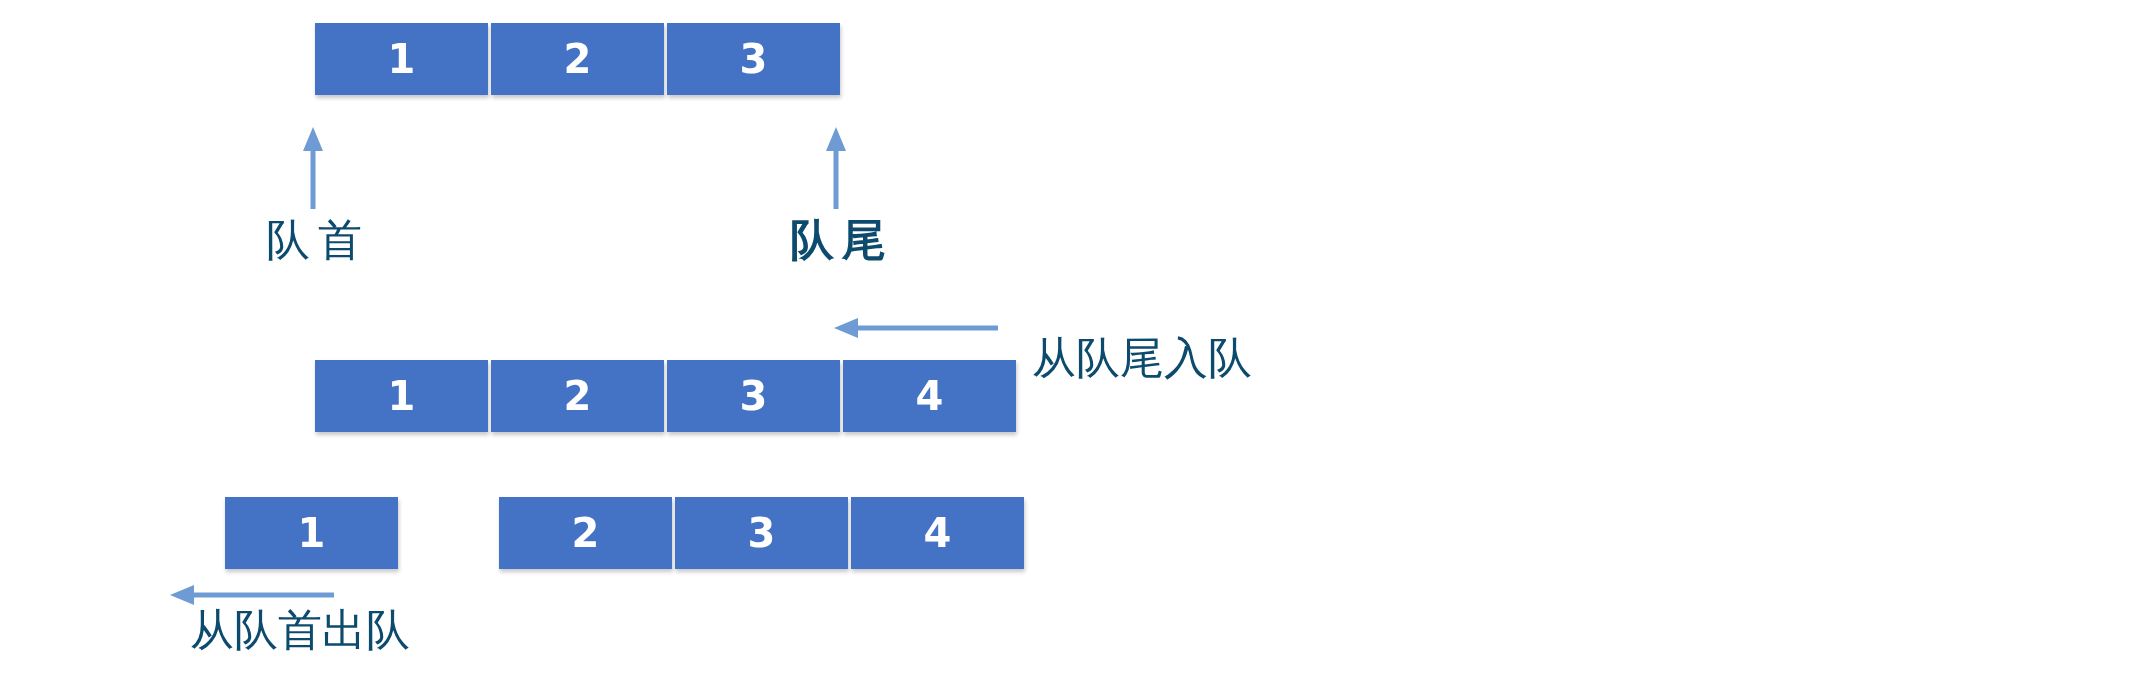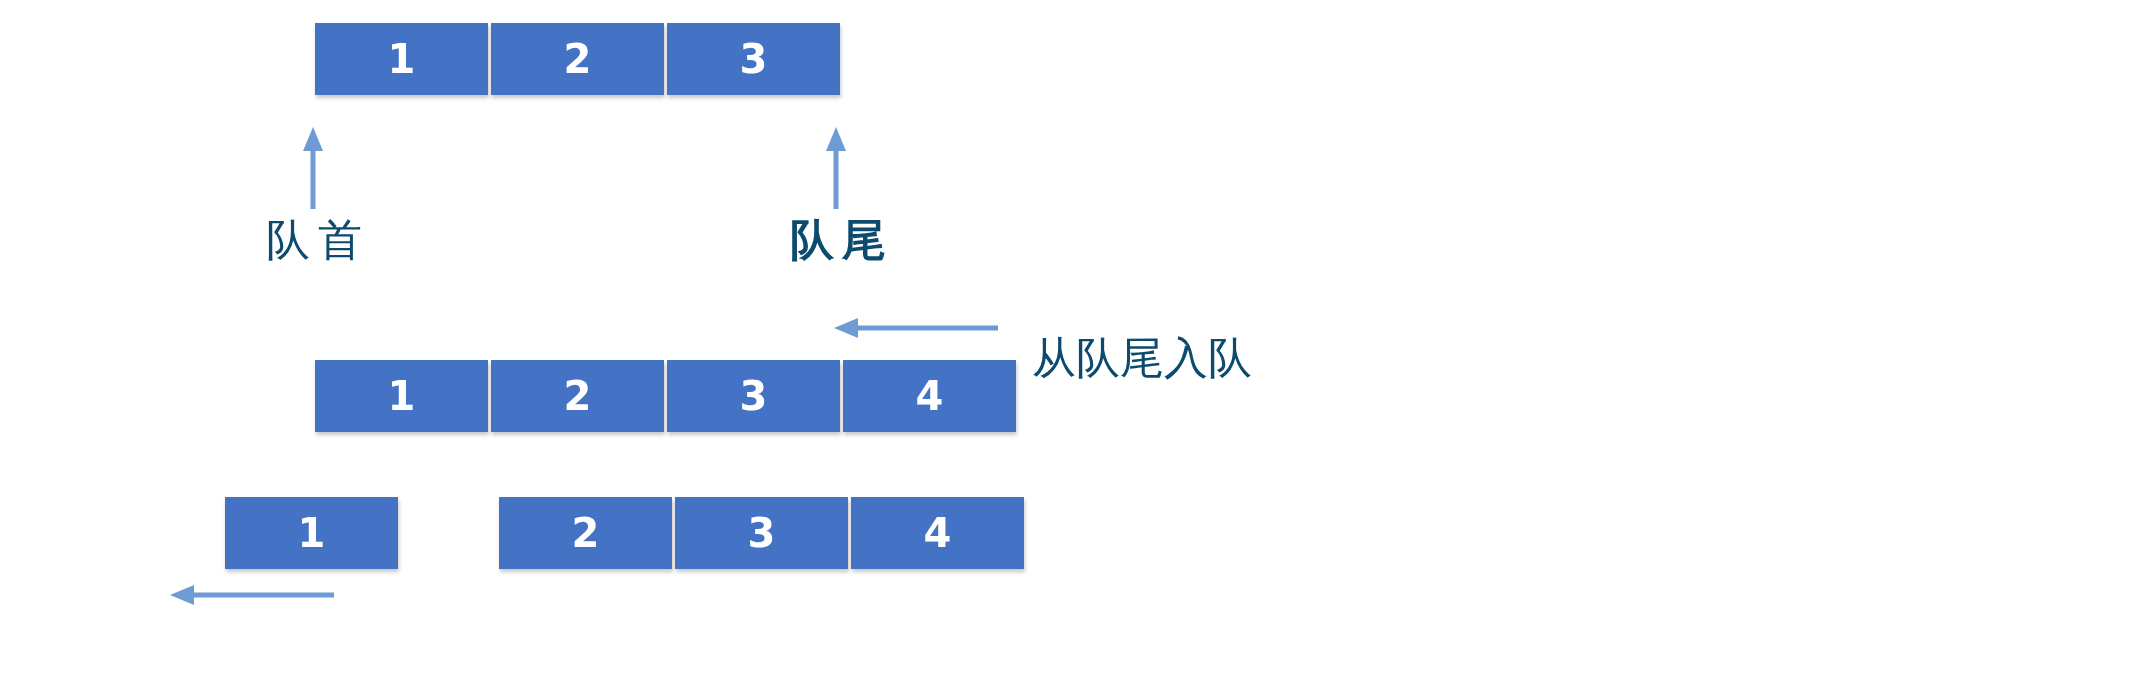--- a/index.html
+++ b/index.html
@@ -94,14 +94,15 @@
   <div class="cell-row" style="left:499px; top:497px;">
     <div class="cell">2</div>
     <div class="cell">3</div>
     <div class="cell">4</div>
   </div>
 
   <svg class="arrow-icon" style="left:170px; top:582px;" width="164" height="26" viewBox="0 0 164 26">
     <polygon class="arrow-fill" points="0,13 24,3 24,23"></polygon>
     <rect class="arrow-fill" x="22" y="10.5" width="142" height="5"></rect>
   </svg>
+  <div class="label" style="left:190px; top:606px;">从队首出队</div>
 
 </div>
 
 </body></html>

